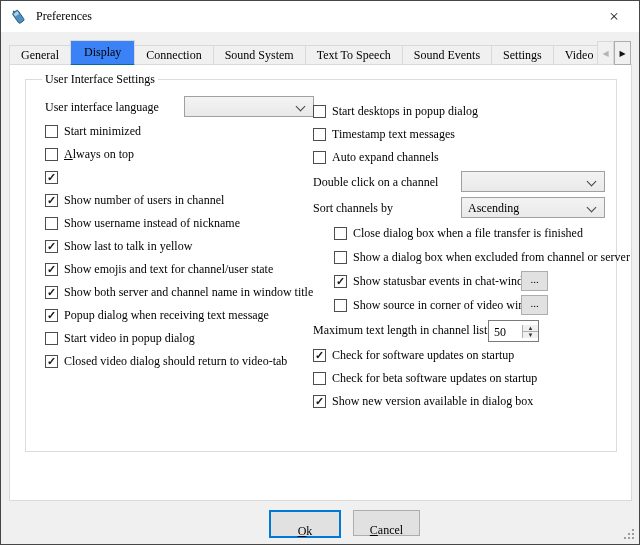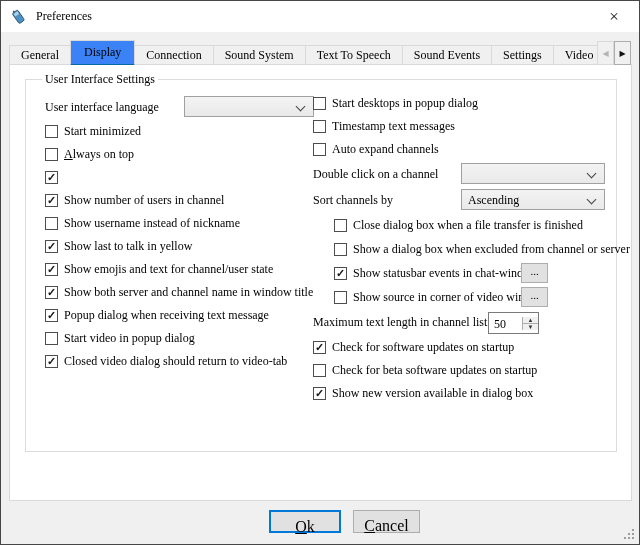--- a/index.html
+++ b/index.html
@@ -33,21 +33,21 @@
   
   .page { position:absolute; left:8px; top:63px; width:623px; height:437px;
           background:#fff; border:1px solid #d9d9d9; }
 
   .groupbox { position:absolute; left:15px; top:14px; width:592px; height:373px;
               border:1px solid #dcdcdc; }
   .legend { position:absolute; top:-8px; left:16px; background:#fff; padding:0 3px; }
 
   .col { position:absolute; }
   .col-left  { left:10px; top:14px; width:280px;margin-left:9px; }
-  .col-right { left:287px; top:12px; width:300px; }
+  .col-right { left:287px; top:20px; width:300px; }
 
   .row { display:flex; align-items:center; height:23px; position:relative; }
   .row.h24 { height:24px;padding-left:21px; } .row.h26 { height:26px; } .row.h27 { height:27px; }
   .lbl { white-space:nowrap; }
 
   
   .checkbox { flex:0 0 auto; width:13px; height:13px; margin-right:6px; background:#fff;
               border:1px solid #4d4d4d; font-size:11px; line-height:11px; font-weight:bold;
               color:#1a1a1a; text-align:center; }
 
@@ -70,21 +70,21 @@
   .spinbox { position:absolute; left:175px; top:3px; width:51px; height:22px;
              border:1px solid #7a7a7a; background:#fff; display:flex;align-items:center; }
   .spin-val { width:33px; padding:3px 0 0 5px; }
   .spin-btns { flex:1; display:flex; flex-direction:column; border-left:1px solid #adadad; }
   .spin-up,.spin-down { flex:1; background:#f0f0f0; font-size:6px; color:#333;
              display:flex; align-items:center; justify-content:center; }
   .spin-up { border-bottom:1px solid #adadad; }
 
   
   .btn { position:absolute; height:23px; background:#e1e1e1; border:1px solid #adadad;
-         font-family:inherit; font-size:16px; padding:6px; }
+         font-family:inherit; font-size:12px; padding:12px; }
   .btn.default { border:2px solid #0078d7; }
   .ok-btn { left:268px; top:509px; width:72px; }
   .cancel-btn { left:352px; top:509px; width:67px; }
 
   
   .resize-grip { position:absolute; right:5px; bottom:5px; width:2px; height:2px;
                  background:#9d9d9d;
                  box-shadow:-4px 0 0 0 #9d9d9d, -8px 0 0 0 #9d9d9d,
                             0 -4px 0 0 #9d9d9d, -4px -4px 0 0 #9d9d9d,
                             0 -8px 0 0 #9d9d9d; }

